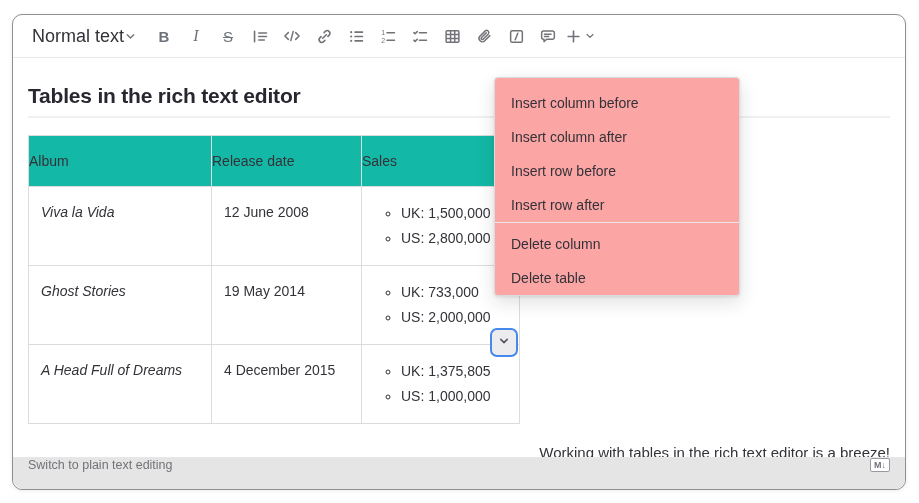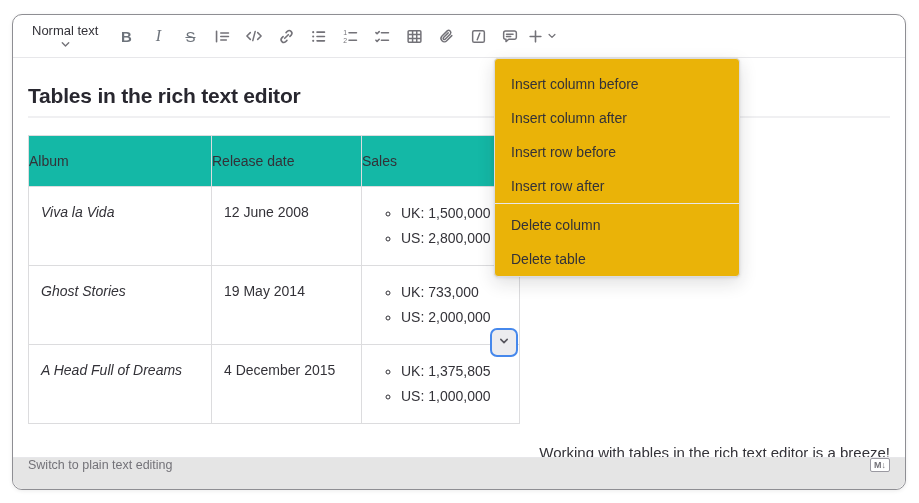--- a/index.html
+++ b/index.html
@@ -15,21 +15,21 @@
   
   .toolbar {
     height: 43px; border-bottom: 1px solid #e7e7ea;
     display: flex; align-items: center; padding: 0 10px 0 15px;
   }
   .tb-btn {
     height: 32px; min-width: 32px; border: none; background: transparent;
     display: flex; align-items: center; justify-content: center;
     border-radius: 4px; cursor: pointer; color: #737278; font-size: 15px;
   }
-  .text-style { gap: 1px; padding: 0 4px; margin-right: 8px; color: #333238; font-size: 13px; flex-direction: column; }
+  .text-style { gap: 1px; padding: 0 4px; margin-right: 8px; color: #333238; font-size: 18px; }
   .glyph-b { font-weight: 700; font-size: 15px; color: #6d737b; }
   .glyph-i { font-family: "Liberation Serif", serif; font-style: italic; font-size: 16px; color: #6d737b; }
   .glyph-s { text-decoration: line-through; font-size: 15px; color: #6d737b; }
   .tb-btn svg { display: block; }
   .more-btn { gap: 4px; }
 
   
   .content { padding: 0 15px; }
   h1.doc-heading {
     margin-top: 24px; font-size: 21px; line-height: 28px; font-weight: 700;
@@ -59,22 +59,22 @@
   
   .cell-options-btn {
     position: absolute; left: 477px; top: 313px; width: 28px; height: 29px;
     background: #ececef; border: 2px solid #4688ec; border-radius: 7px;
     display: flex; align-items: center; justify-content: center;
     cursor: pointer; z-index: 5; padding: 0;
   }
 
   
   .table-menu {
-    position: absolute; left: 481px; top: 43px; width: 246px;
-    background: #eab308; border: 1px solid #dcdcde; border-radius: 4px;
+    position: absolute; left: 481px; top: 62px; width: 246px;
+    background: #fca5a5; border: 1px solid #dcdcde; border-radius: 4px;
     box-shadow: 0 6px 18px rgba(31,30,36,0.14), 0 1px 3px rgba(31,30,36,0.1);
     padding: 8px 0 0 0; z-index: 10;
   }
   .menu-item {
     display: block; width: 100%; text-align: left; background: transparent; border: none;
     font-family: "Liberation Sans", sans-serif; font-size: 14px; color: #333238;
     padding: 7px 16px; line-height: 20px; height: 34px; cursor: pointer;
   }
   .menu-divider { height: 1px; background: #e7e7ea; margin: 0 0 4px 0; }
 

